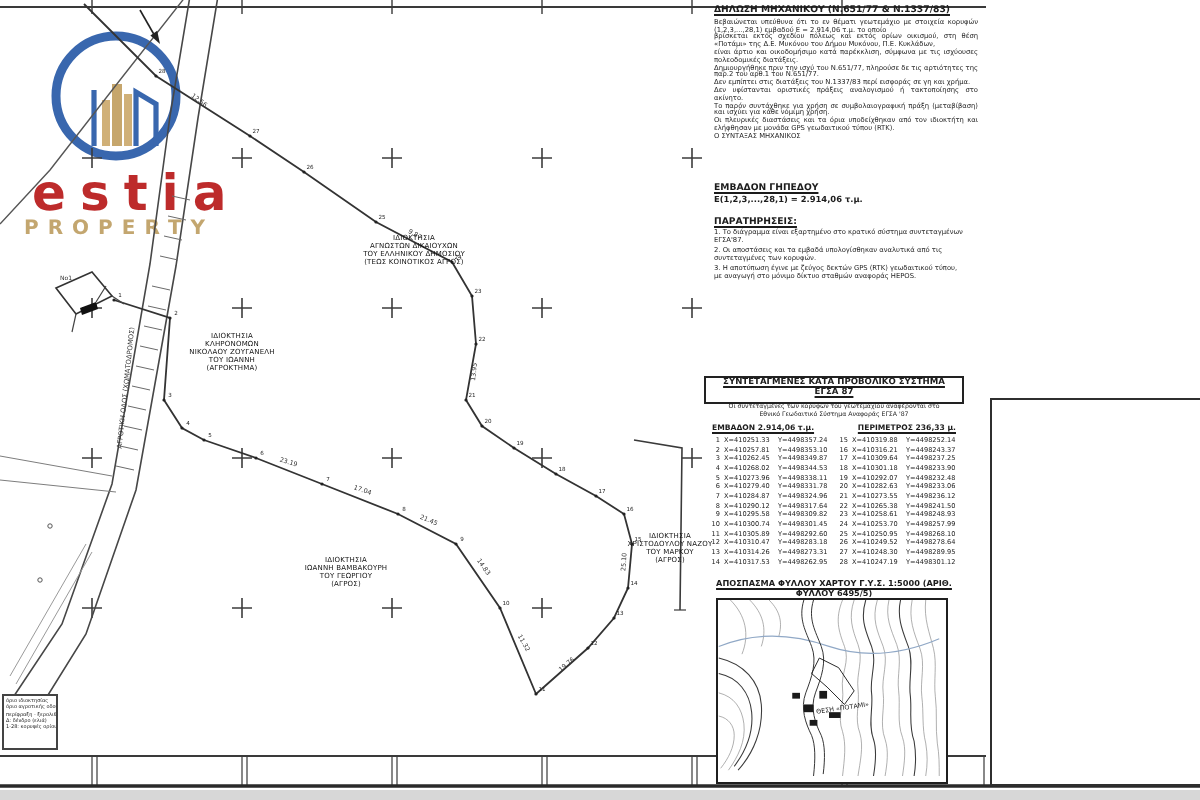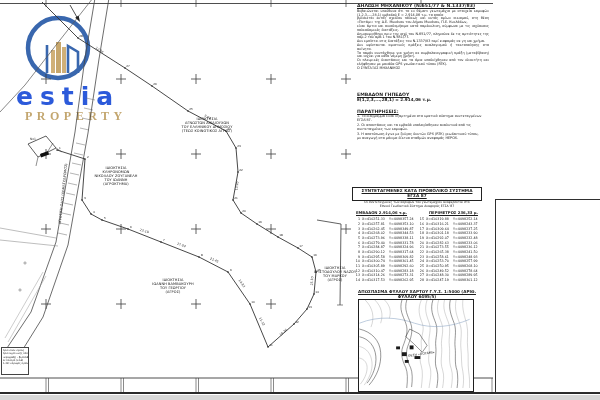--- a/index.html
+++ b/index.html
@@ -1,23 +1,23 @@
 <!DOCTYPE html>
 <html><head>
 <meta charset="utf-8">
 <style>
   html,body{margin:0;padding:0;background:#e8e8e8;}
   .sheet{position:relative;width:600px;height:400px;background:#ffffff;overflow:hidden;
          font-family:"DejaVu Sans",sans-serif;color:#1c1c1c;}
   
   .logo{position:absolute;left:0;top:0;width:190px;height:130px;opacity:.93;}
   .logo-name{position:absolute;left:16px;top:82px;font-size:25px;font-weight:bold;
-             letter-spacing:7px;color:#1d4ed8;}
-  .logo-tag{position:absolute;left:25px;top:109px;font-size:12px;font-weight:bold;
-            letter-spacing:4.5px;color:#bfa065;font-family:Liberation Serif, serif;}
+             letter-spacing:7px;color:#b91c1c;}
+  .logo-tag{position:absolute;left:12px;top:109px;font-size:10px;font-weight:bold;
+            letter-spacing:4.5px;color:#bfa065;}
   
   svg.draw{position:absolute;left:0;top:0;}
   
   .rblock{position:absolute;line-height:1.15;}
   .utitle{font-weight:bold;text-decoration:underline;}
   .decl{left:357px;top:3px;width:132px;}
   .decl .utitle{font-size:4.6px;margin-bottom:1.5px;}
   .decl-lines div{font-size:3.4px;line-height:3.8px;text-align:justify;}
   .areab{left:357px;top:92px;width:130px;}
   .areab .utitle{font-size:4.6px;}

